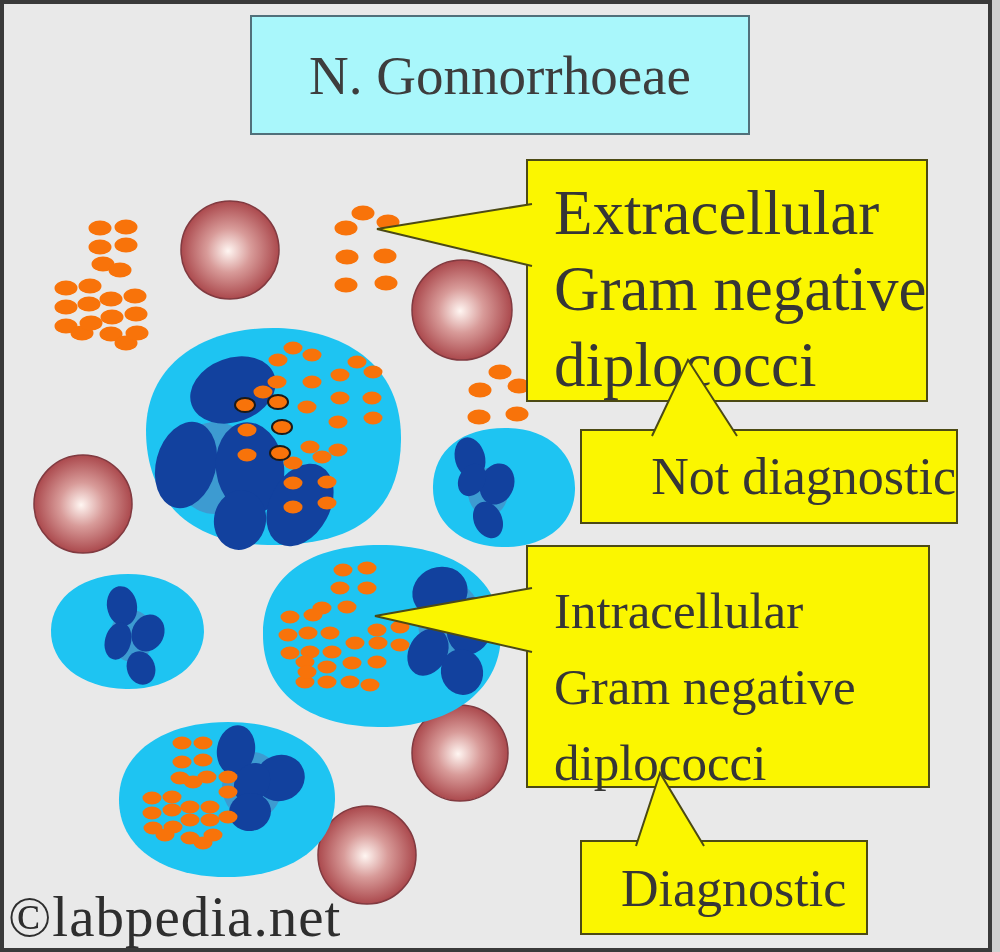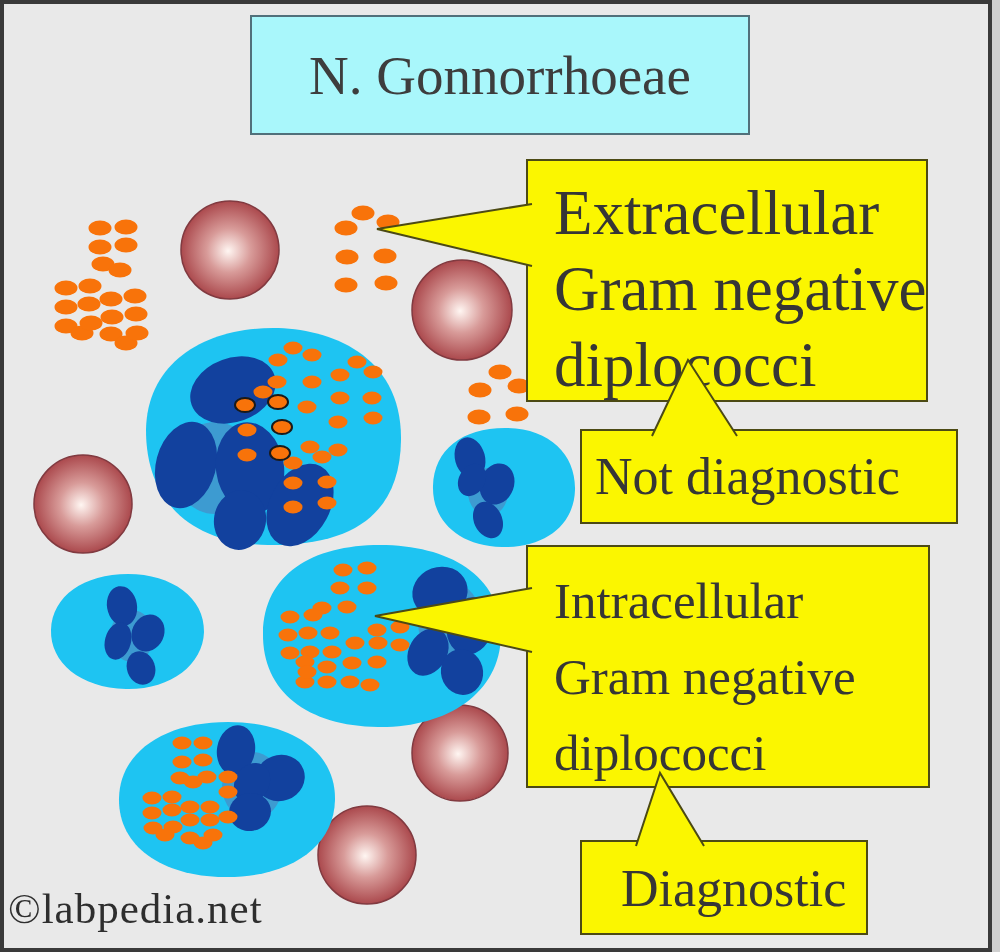--- a/index.html
+++ b/index.html
@@ -17,28 +17,28 @@
     display:flex;align-items:center;justify-content:center;
     font-size:55px;color:#3d3d3d;z-index:3;
   }
   .callout{
     position:absolute;background:#fbf600;border:2px solid #4c4a14;
     box-sizing:border-box;color:#363636;z-index:2;
   }
   .callout .co-line{white-space:nowrap;}
   #co-ext{left:526px;top:159px;width:402px;height:243px;padding:14px 0 0 26px;font-size:63px;}
   #co-ext .co-line{line-height:76px;}
-  #co-intra{left:526px;top:545px;width:404px;height:243px;padding:16px 0 0 26px;font-size:51px;}
+  #co-intra{left:526px;top:545px;width:404px;height:243px;padding:26px 0 0 26px;font-size:51px;}
   #co-intra .co-line{line-height:76px;}
   #co-notdiag{left:580px;top:429px;width:378px;height:95px;font-size:52px;}
-  #co-notdiag .co-line{line-height:91px;padding-left:13px;}
+  #co-notdiag .co-line{line-height:91px;padding-left:13px;text-align:right;}
   #co-diag{left:580px;top:840px;width:288px;height:95px;font-size:52px;padding-left:23px;}
   #co-diag .co-line{line-height:93px;padding-left:16px;}
   .watermark{
-    position:absolute;left:8px;top:884px;font-size:43px;color:#2e2e2e;
+    position:absolute;left:8px;top:884px;font-size:57px;color:#2e2e2e;
     z-index:5;letter-spacing:1px;
   }
 </style>
 </head>
 <body>
 
 <div class="frame">
 
   <svg id="fig" class="layer" width="1000" height="952" viewBox="0 0 1000 952">
       <defs>

